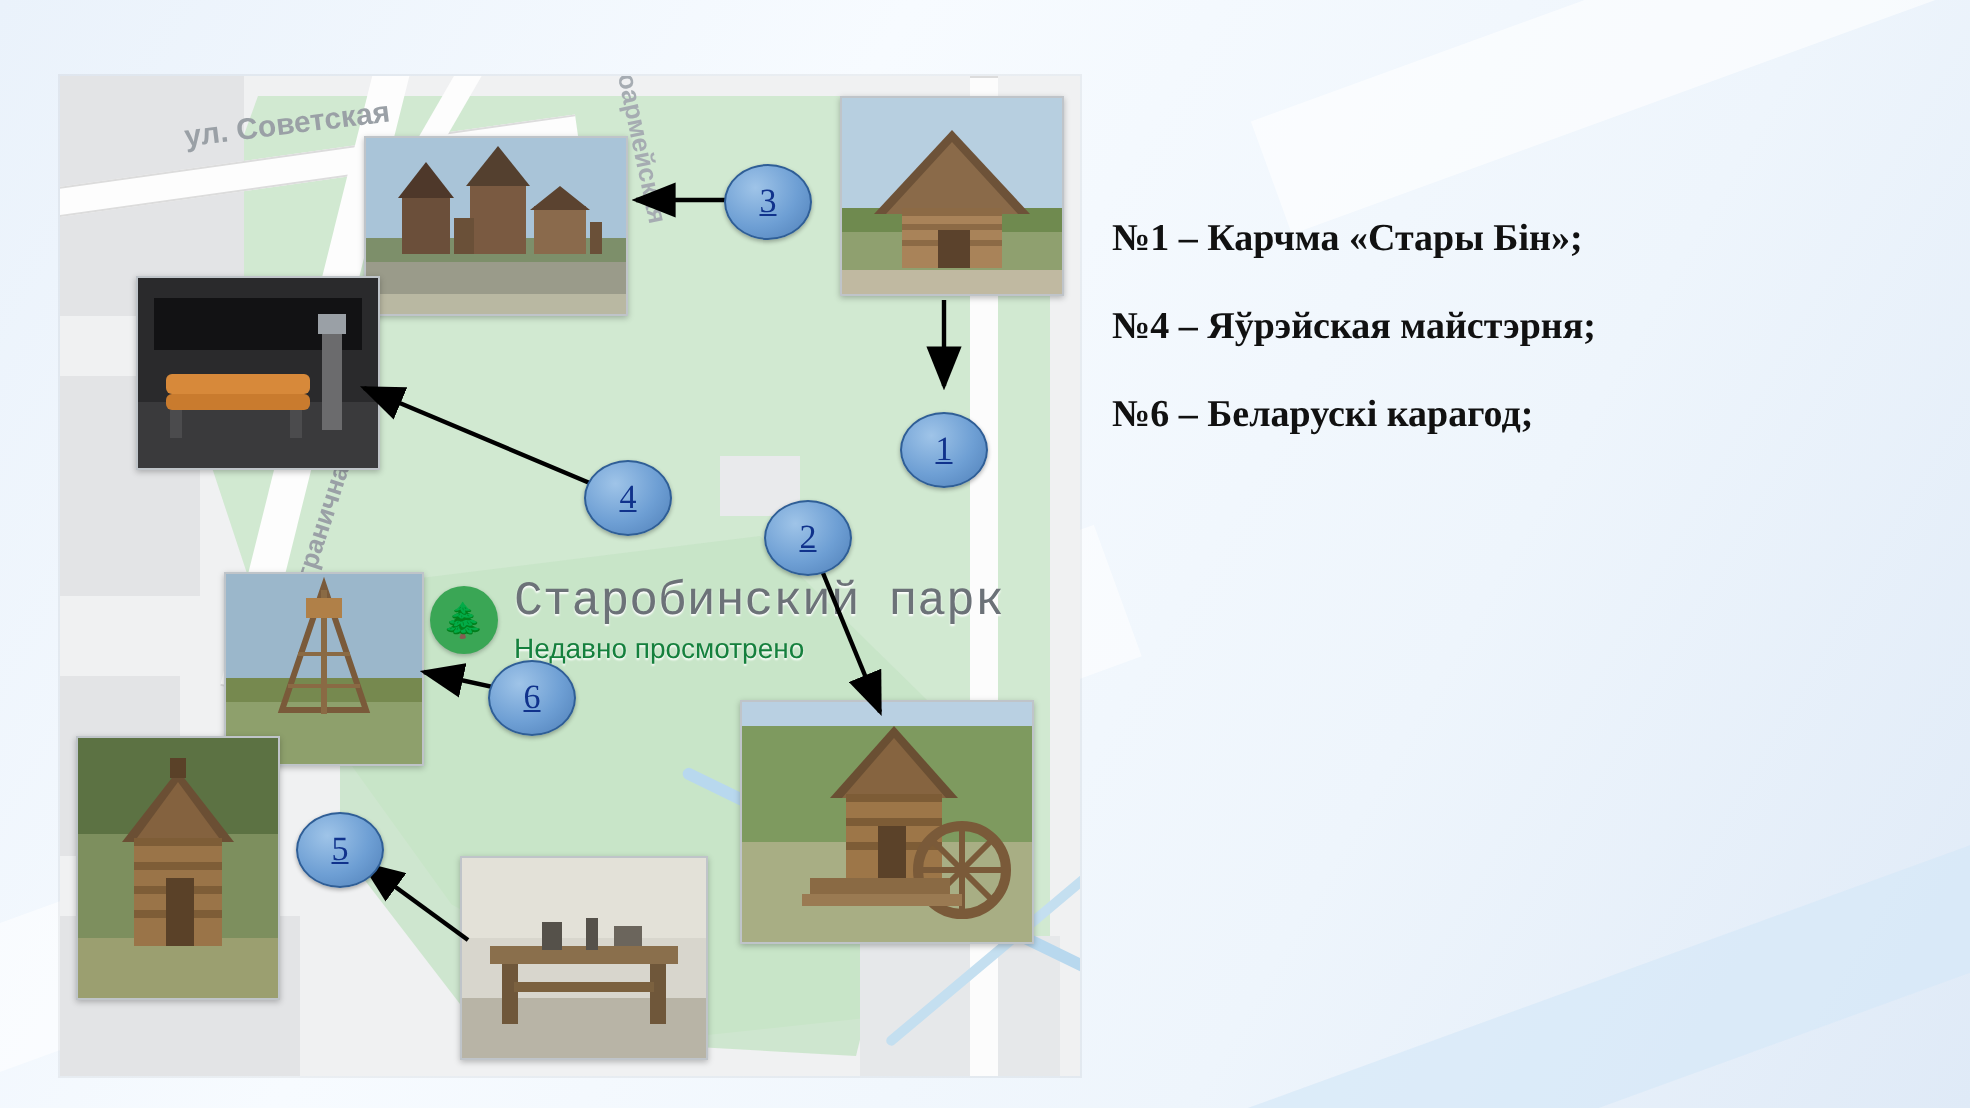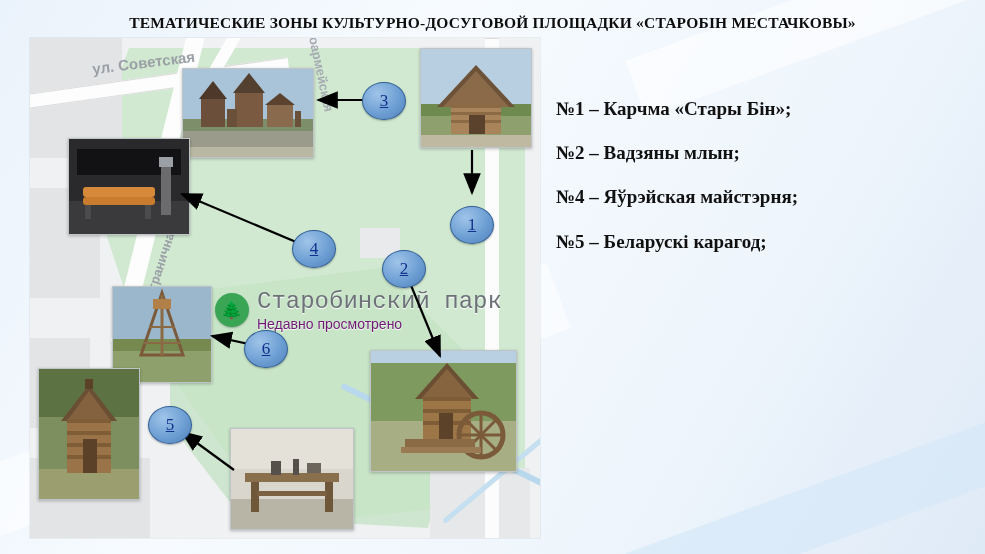--- a/index.html
+++ b/index.html
@@ -185,21 +185,21 @@
   .park-text-main {
     font-family: Liberation Mono, monospace;
     font-size: 24px;
     color: #6c7278;
     font-weight: normal;
     text-shadow: 0 1px 1px #ffffff;
   }
   .park-text-sub {
     font-family: "Liberation Sans", sans-serif;
     font-size: 14px;
-    color: #701a75;
+    color: #15803d;
     text-shadow: 0 1px 1px #ffffff;
     margin-top: 1px;
   }
 
   
   .photo {
     position: absolute;
     overflow: hidden;
     border: 1px solid #bfc4c9;
     background: #ddd;
@@ -234,21 +234,21 @@
     width: 510px;
     height: 500px;
     pointer-events: none;
     overflow: visible;
   }
 
   
   .legend {
     position: absolute;
     left: 556px;
-    top: 97px;
+    top: 108px;
     width: 410px;
   }
   .legend-item {
     font-family: "Liberation Serif", serif;
     font-weight: bold;
     font-size: 19px;
     color: #111111;
     line-height: 1.22;
     margin-bottom: 21px;
   }
@@ -256,21 +256,20 @@
 </style>
 </head>
 <body>
 
 <div class="slide">
 
   <div class="bg-streak s1"></div>
   <div class="bg-streak s2"></div>
   <div class="bg-streak s3"></div>
 
-  <div class="title">ТЕМАТИЧЕСКИЕ ЗОНЫ КУЛЬТУРНО-ДОСУГОВОЙ ПЛОЩАДКИ «СТАРОБІН МЕСТАЧКОВЫ»</div>
 
   <div class="map">
     <div class="map-base"></div>
     <div class="park-green"></div>
     <div class="park-green2"></div>
 
     <div class="grey-block g1"></div>
     <div class="grey-block g2"></div>
     <div class="grey-block g3"></div>
     <div class="grey-block g4"></div>
@@ -445,18 +444,17 @@
     <div class="marker" style="left:118px; top:368px;">
       <span>5</span>
     </div>
     <div class="marker" style="left:214px; top:292px;">
       <span>6</span>
     </div>
   </div>
 
   <div class="legend">
     <div class="legend-item">№1 –   Карчма «Стары Бін»;</div>
-    <div class="legend-item">№2 – Вадзяны млын;</div>
     <div class="legend-item">№4 – Яўрэйская майстэрня;</div>
-    <div class="legend-item">№5 – Беларускі карагод;</div>
+    <div class="legend-item">№6 – Беларускі карагод;</div>
   </div>
 
 </div>
 
 </body></html>

